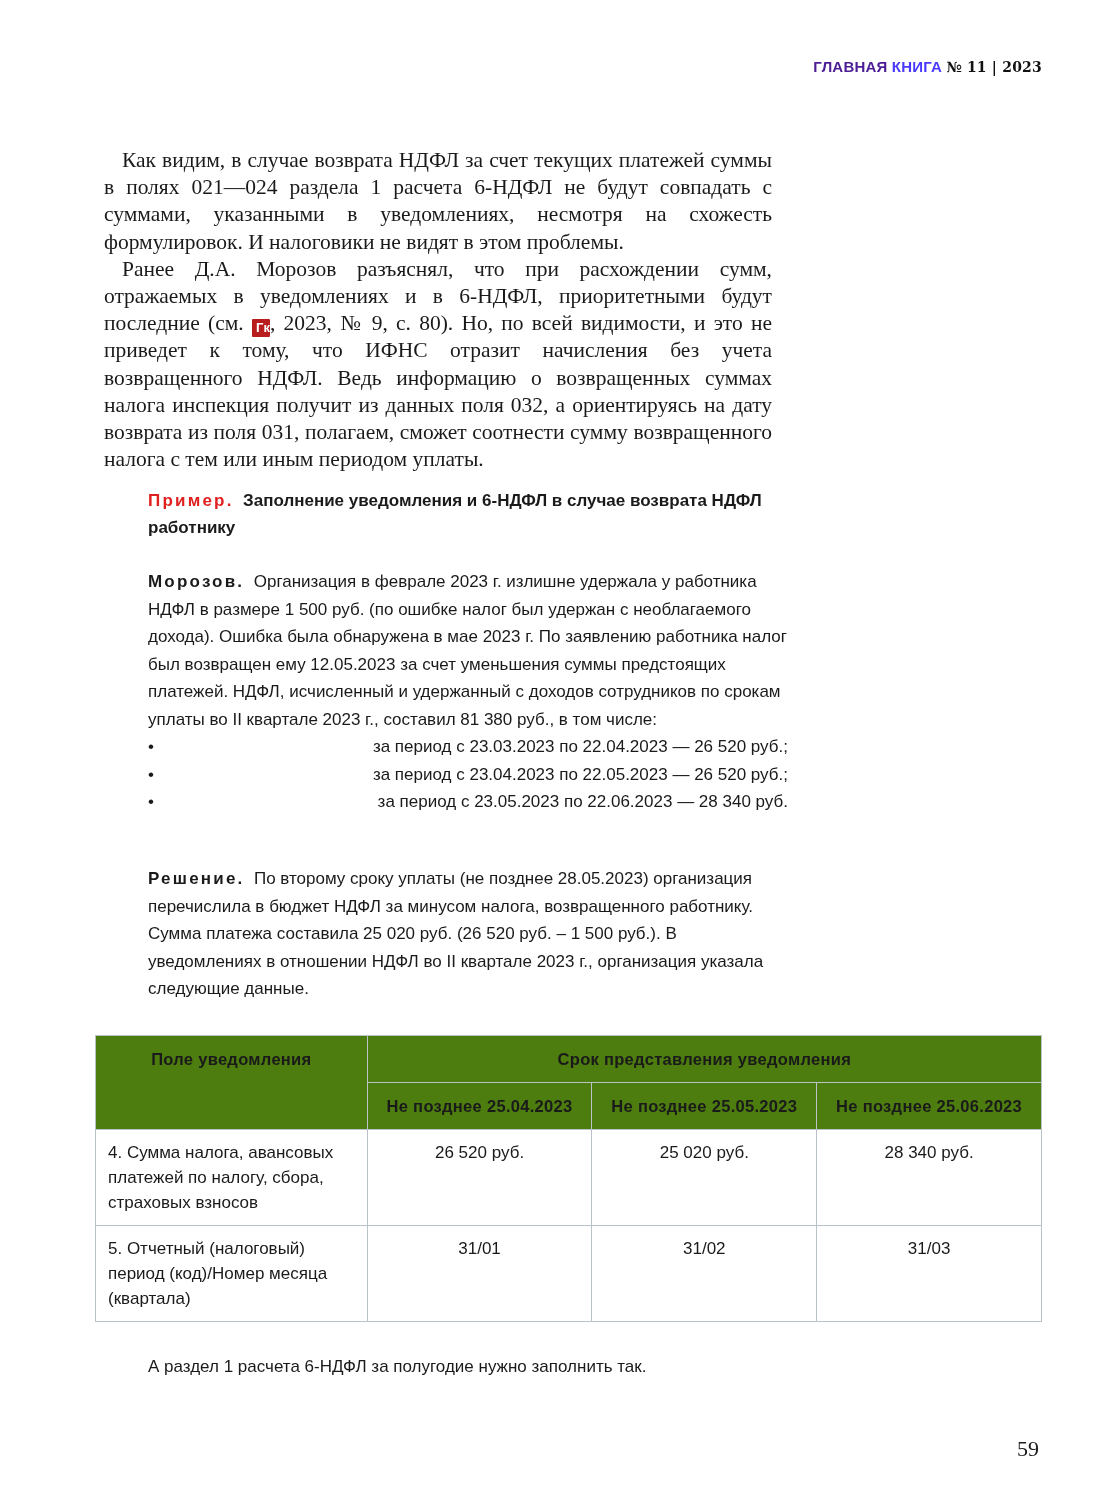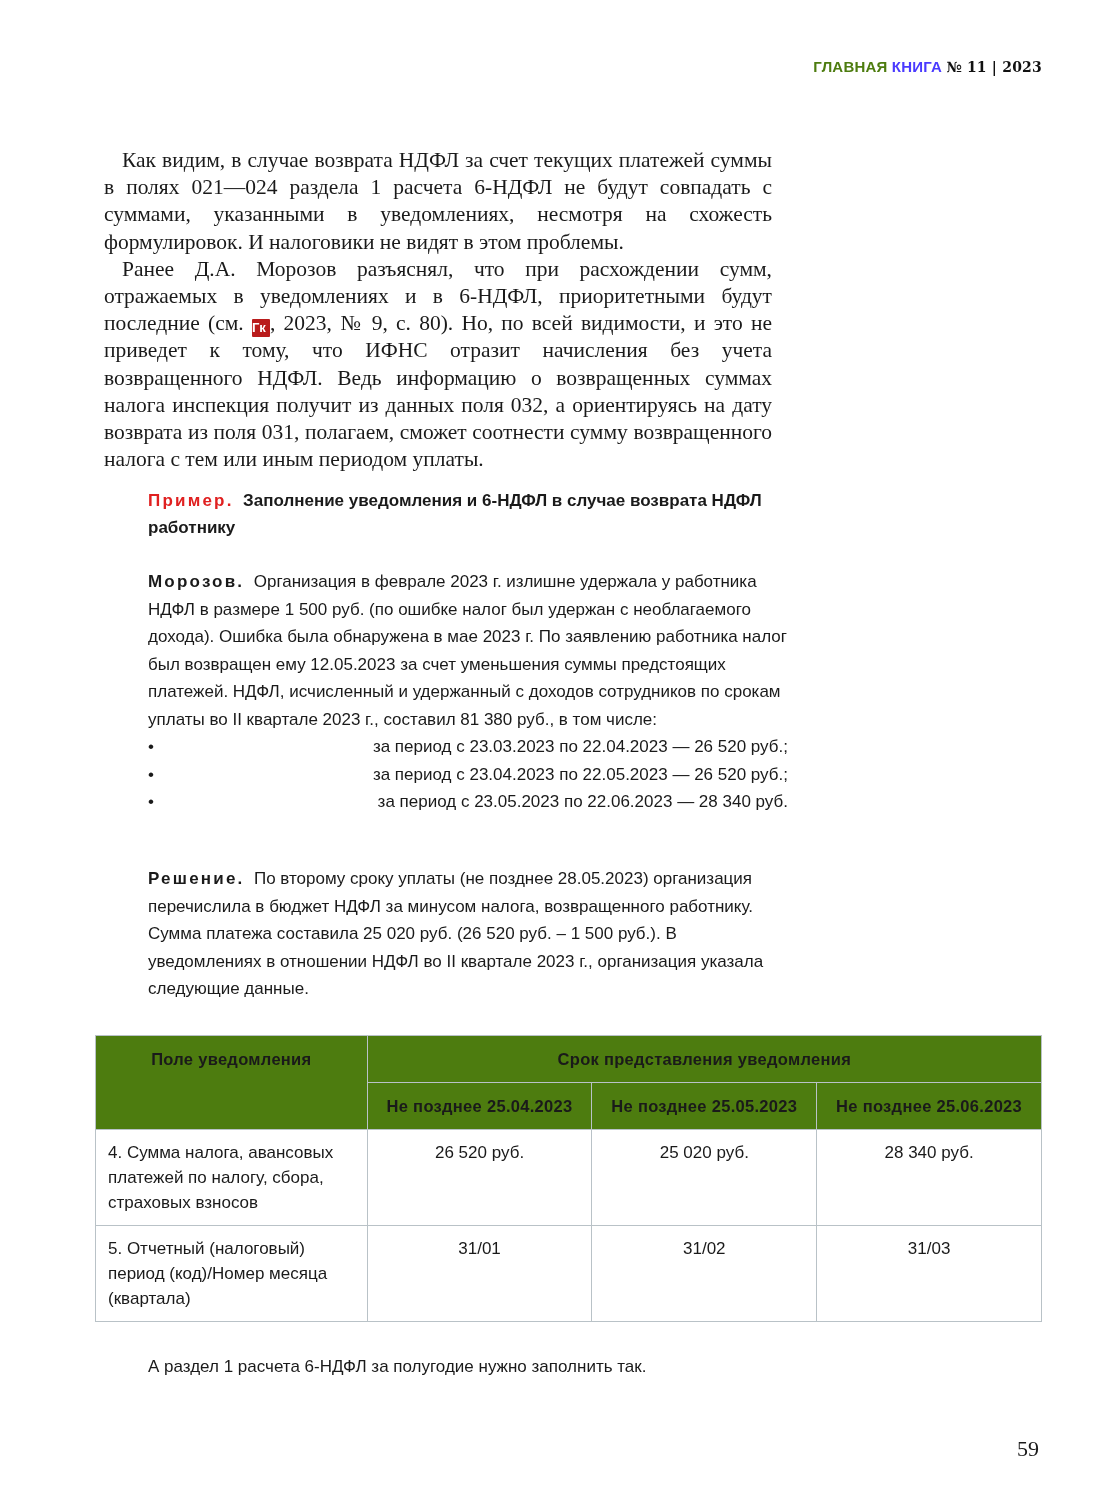--- a/index.html
+++ b/index.html
@@ -1,25 +1,25 @@
 <!DOCTYPE html>
 <html><head>
 <meta charset="utf-8">
 <style>
   html, body { margin: 0; padding: 0; background: #ffffff; }
   body { width: 1104px; height: 1500px; position: relative; overflow: hidden; color: #1a1a1a; }
 
   .header { position: absolute; top: 58px; right: 62px; font-family: "Liberation Sans", sans-serif; font-weight: bold; font-size: 15px; letter-spacing: 0.2px; }
-  .header .brand1 { color: #4d7c0f; }
+  .header .brand1 { color: #4c1d95; }
   .header .brand2 { color: #4a3aff; }
   .header .issue { color: #111; font-family: "DejaVu Serif", serif; font-size: 14px; }
 
   .body-text { position: absolute; left: 104px; top: 147px; width: 668px; font-family: "Liberation Serif", serif; font-size: 21.5px; line-height: 27.2px; text-align: justify; color: #1a1a1a; }
   .body-text p { margin: 0; text-indent: 18px; }
-  .gk-icon { display: inline-block; width: 18px; height: 18px; background: #b91c1c; color: #fff; font-family: "Liberation Sans", sans-serif; font-weight: bold; font-size: 13px; line-height: 18px; text-align: left; vertical-align: -2px; text-indent: 0; border-radius: 1px; }
+  .gk-icon { display: inline-block; width: 18px; height: 18px; background: #b91c1c; color: #fff; font-family: "Liberation Sans", sans-serif; font-weight: bold; font-size: 13px; line-height: 18px; text-align: right; vertical-align: -2px; text-indent: 0; border-radius: 1px; }
 
   .example { position: absolute; left: 148px; width: 640px; font-family: "Liberation Sans", sans-serif; font-size: 17px; color: #1a1a1a; }
   .ex-title { top: 487px; font-weight: bold; line-height: 27px; font-size: 17px; }
   .ex-label { font-weight: bold; letter-spacing: 2.2px; }
   .ex-label.red { color: #e02020; margin-top: 36px; }
   .ex-block { line-height: 27.5px; }
   .cond { top: 568px; }
   .sol { top: 865px; }
   .bullets { margin: 0; padding: 0; list-style: none; text-align: right; }
   .bullets li { position: relative; padding-left: 15px; }

